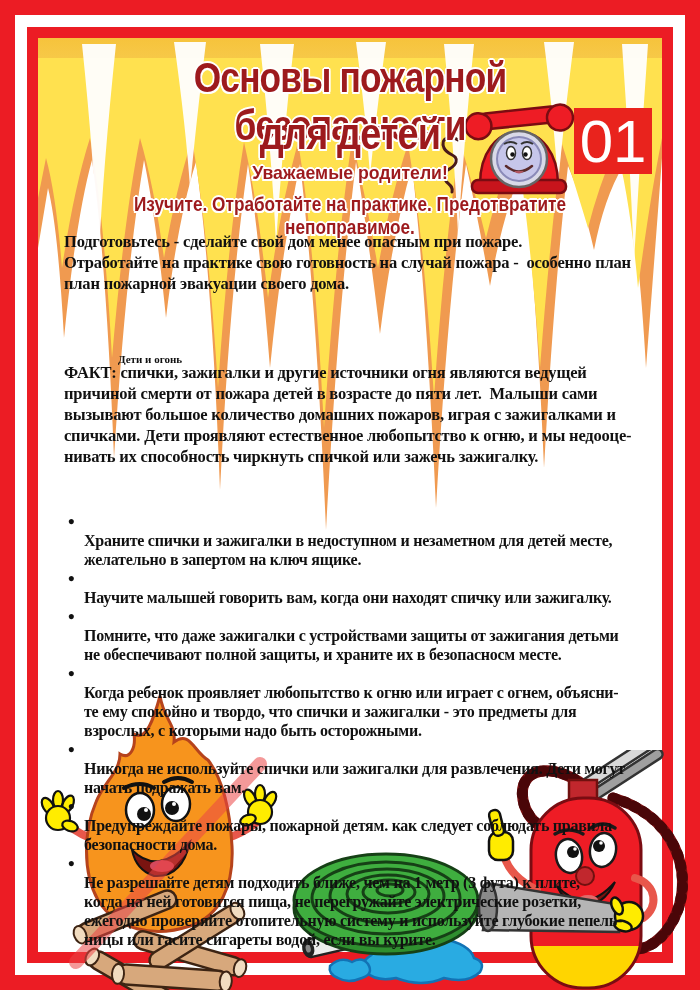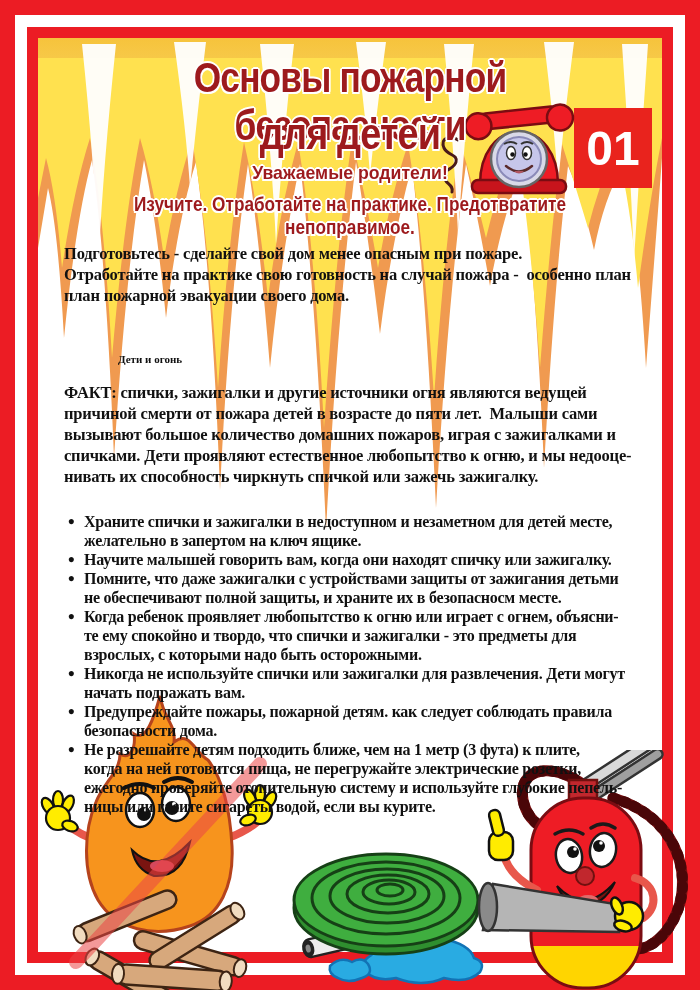--- a/index.html
+++ b/index.html
@@ -22,25 +22,25 @@
   .title2{top:70px;font-size:45px;letter-spacing:-1px;transform:scaleX(.84);}
   .parents{top:124px;font-size:19px;transform:scaleX(.93);}
   .slogan{top:155px;font-size:20px;transform:scaleX(.86);}
 
   .para{left:26px;font-weight:bold;font-size:16.5px;line-height:21px;color:#111;
         white-space:pre;letter-spacing:-.2px;}
   .heading{left:64px;font-weight:bold;font-size:11px;color:#111;white-space:pre;margin-left:16px;}
   .tips{left:30px;top:474px;width:586px;}
   .tip{display:flex;font-weight:bold;font-size:16px;line-height:19px;color:#111;}
   .tip .b{width:16px;flex:0 0 16px;font-size:19px;}
-  .tip .t{white-space:pre;letter-spacing:-.25px;}
-
-  .badge01{position:absolute;left:536px;top:70px;width:78px;height:80px;background:#e9231d;
+  .tip .t{white-space:pre;letter-spacing:-.25px;margin-top:19px;}
+
+  .badge01{position:absolute;left:536px;top:70px;width:78px;height:66px;background:#e9231d;
            z-index:3;display:flex;align-items:center;justify-content:center;
-           font-family:"Liberation Sans",sans-serif;font-weight:bold;font-size:48px;color:#fff;}
+           font-family:"Liberation Sans",sans-serif;font-weight:normal;font-size:60px;color:#fff;}
   .phone{position:absolute;left:392px;top:58px;z-index:4;}
 </style>
 </head>
 <body>
 
 <div class="frame-outer"></div>
 <div class="frame-white"></div>
 <div class="frame-inner"></div>
 
 <div class="content">
@@ -217,25 +217,25 @@
       <ellipse cx="174" cy="156" rx="5" ry="9" transform="rotate(-24 174 156)"></ellipse>
       <ellipse cx="180" cy="176" rx="9" ry="5" transform="rotate(16 180 176)"></ellipse>
     </g>
   </svg>
 
   <div class="txt display title1">Основы пожарной безопасности</div>
   <div class="txt display title2">для детей</div>
   <div class="txt display parents">Уважаемые родители!</div>
   <div class="txt display slogan">Изучите. Отработайте на практике. Предотвратите непоправимое.</div>
 
-  <div class="txt para" style="top:193px;margin-top:12px;">Подготовьтесь - сделайте свой дом менее опасным при пожаре.
+  <div class="txt para" style="top:193px;">Подготовьтесь - сделайте свой дом менее опасным при пожаре.
 Отработайте на практике свою готовность на случай пожара -  особенно план
 план пожарной эвакуации своего дома.</div>
   <div class="txt heading" style="top:315px;">Дети и огонь</div>
-  <div class="txt para" style="top:344px;">ФАКТ: спички, зажигалки и другие источники огня являются ведущей
+  <div class="txt para" style="top:324px;">ФАКТ: спички, зажигалки и другие источники огня являются ведущей
 причиной смерти от пожара детей в возрасте до пяти лет.  Малыши сами
 вызывают большое количество домашних пожаров, играя с зажигалками и
 спичками. Дети проявляют естественное любопытство к огню, и мы недооце-
 нивать их способность чиркнуть спичкой или зажечь зажигалку.</div>
 
   <div class="txt tips">
     <div class="tip">
       <span class="b">•</span>
       <span class="t">Храните спички и зажигалки в недоступном и незаметном для детей месте,
 желательно в запертом на ключ ящике.</span>

